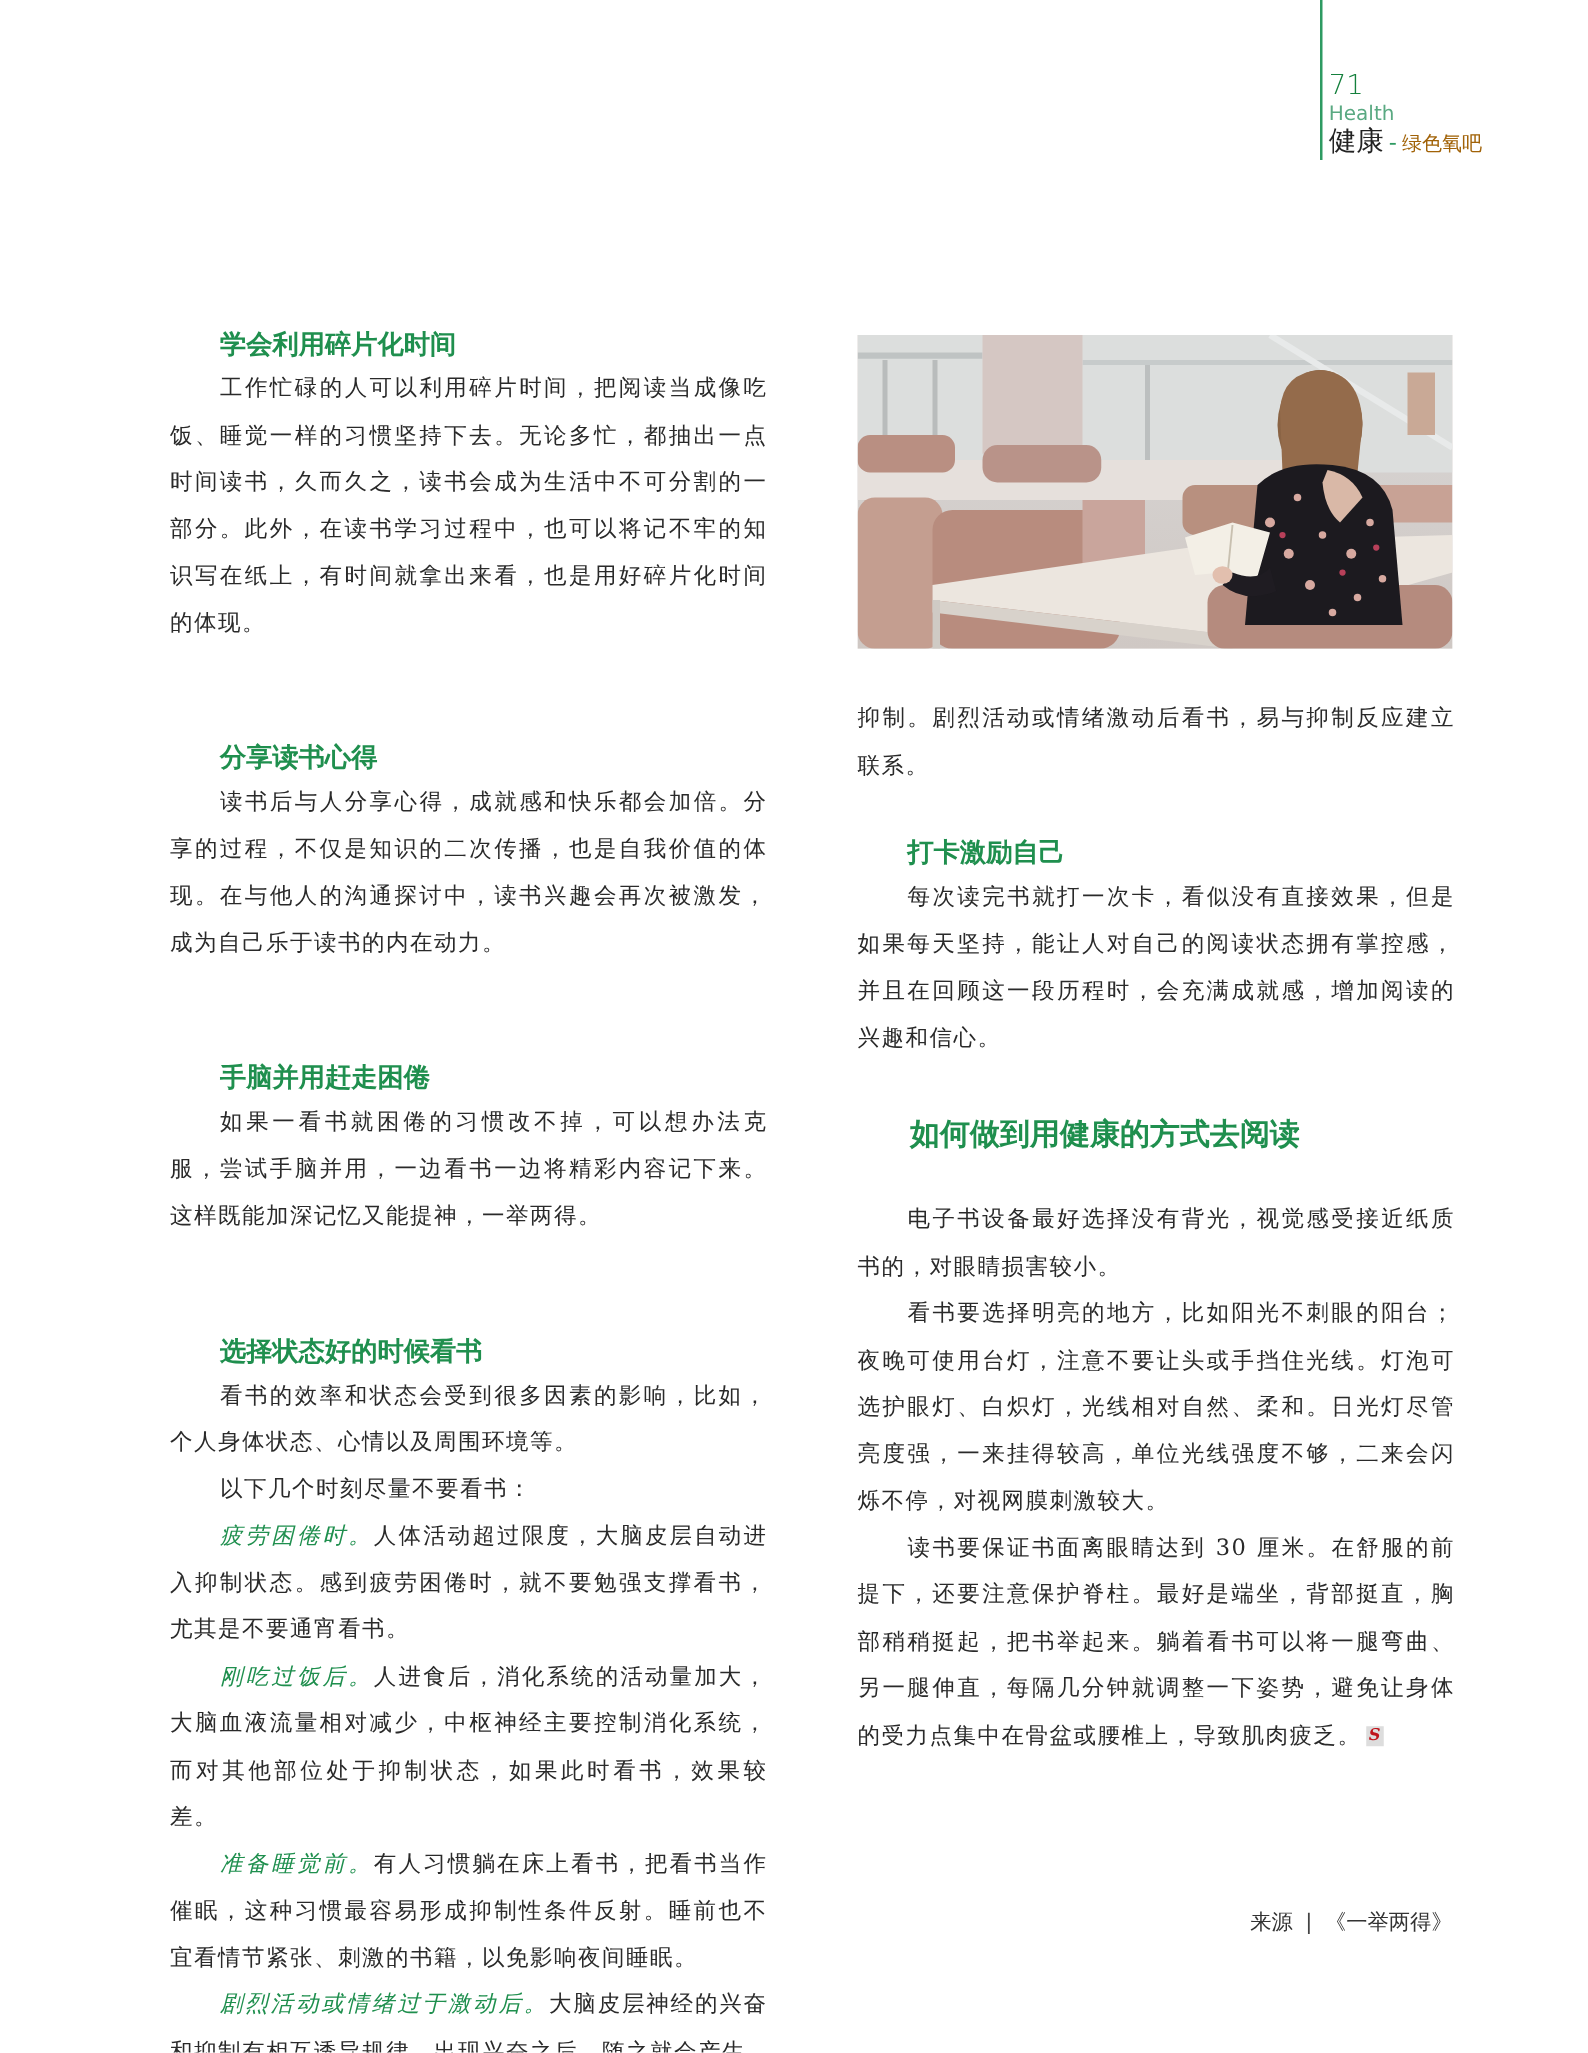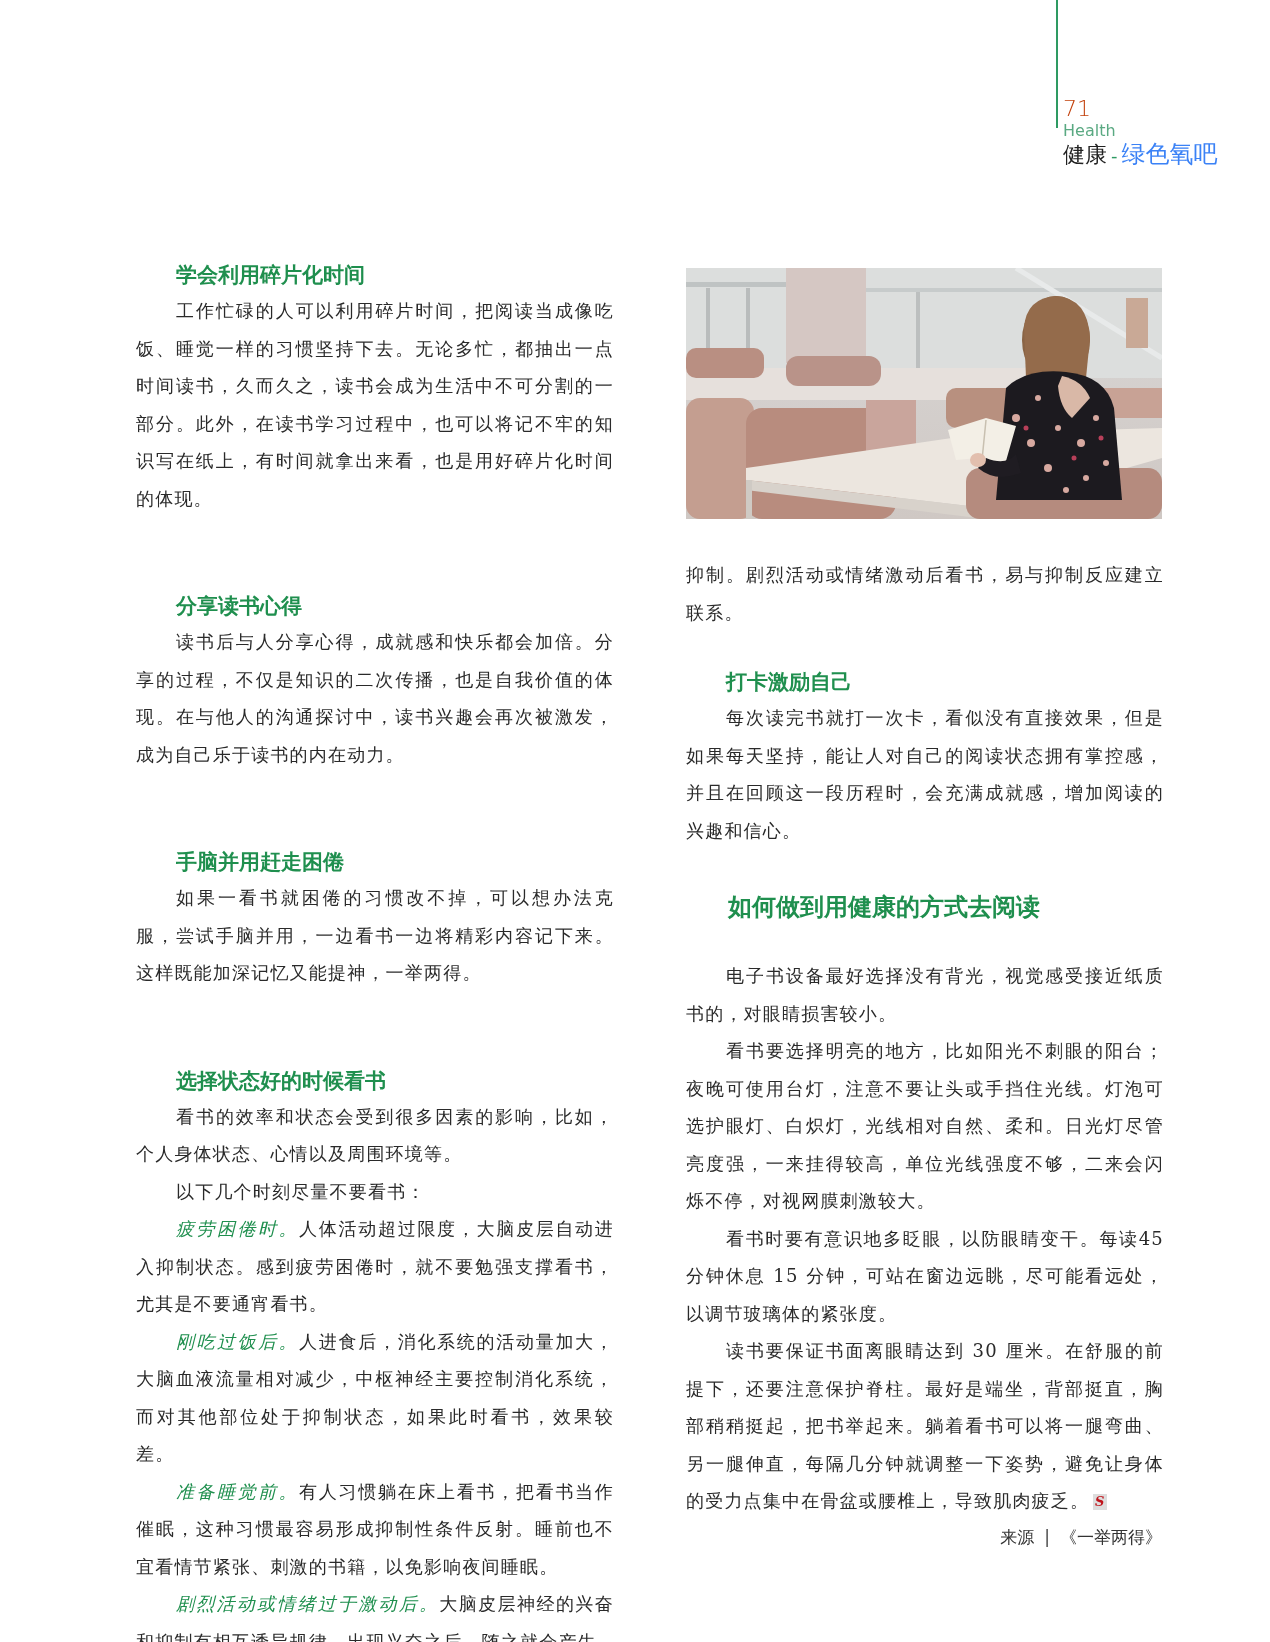--- a/index.html
+++ b/index.html
@@ -6,24 +6,24 @@
     body {
       width: 1270px; height: 1642px; position: relative; overflow: hidden;
       font-family: "DejaVu Serif", "Liberation Serif", serif;
       color: #2a2a2a;
     }
     .vline {
       position: absolute; left: 1056px; top: 0; width: 2px; height: 128px;
       background: #2e9a62;
     }
     .pagehead { position: absolute; left: 1063px; top: 56px; font-family: "DejaVu Sans", "Liberation Sans", sans-serif; }
-    .pagenum { font-size: 22px; color: #c2410c; line-height: 26px; font-weight: 300; margin-top: 40px; }
+    .pagenum { font-size: 22px; color: #15803d; line-height: 26px; font-weight: 300; }
     .section-en { font-size: 16px; color: #5aa982; line-height: 18px; }
     .section-zh { font-size: 22px; color: #222; line-height: 28px; white-space: nowrap; }
-    .section-zh .sub { font-size: 24px; color: #3b82f6; }
+    .section-zh .sub { font-size: 16px; color: #a16207; }
     .section-zh .dash { color: #2e9a62; font-size: 18px; margin: 0 4px; }
 
     .col { position: absolute; width: 478px; }
     .col-left { left: 136px; top: 258px; }
     .col-right { left: 686px; top: 556px; }
 
     .h2 {
       font-family: "DejaVu Sans", "Liberation Sans", sans-serif;
       color: #1f8f4e; font-size: 21px; line-height: 34px; margin: 0;
       padding-left: 40px;
@@ -166,19 +166,18 @@
 
   <h3 class="h2">打卡激励自己</h3>
   <p class="body">每次读完书就打一次卡，看似没有直接效果，但是如果每天坚持，能让人对自己的阅读状态拥有掌控感，并且在回顾这一段历程时，会充满成就感，增加阅读的兴趣和信心。</p>
   <div class="gap" style="height:38px"></div>
 
   <h2 class="big-h">如何做到用健康的方式去阅读</h2>
   <div class="gap" style="height:30px"></div>
 
   <p class="body">电子书设备最好选择没有背光，视觉感受接近纸质书的，对眼睛损害较小。</p>
   <p class="body">看书要选择明亮的地方，比如阳光不刺眼的阳台；夜晚可使用台灯，注意不要让头或手挡住光线。灯泡可选护眼灯、白炽灯，光线相对自然、柔和。日光灯尽管亮度强，一来挂得较高，单位光线强度不够，二来会闪烁不停，对视网膜刺激较大。</p>
-  <p class="body">看书时要有意识地多眨眼，以防眼睛变干。每读45 分钟休息 15 分钟，可站在窗边远眺，尽可能看远处，以调节玻璃体的紧张度。</p>
   <p class="body"><span>读书要保证书面离眼睛达到 30 厘米。在舒服的前提下，还要注意保护脊柱。最好是端坐，背部挺直，胸部稍稍挺起，把书举起来。躺着看书可以将一腿弯曲、另一腿伸直，每隔几分钟就调整一下姿势，避免让身体的受力点集中在骨盆或腰椎上，导致肌肉疲乏。</span><span class="endmark">S</span></p>
 </div>
 
 <div class="source">
   <span>来源</span><span class="sep">|</span><span>《一举两得》</span>
 </div>
 
 </body></html>

